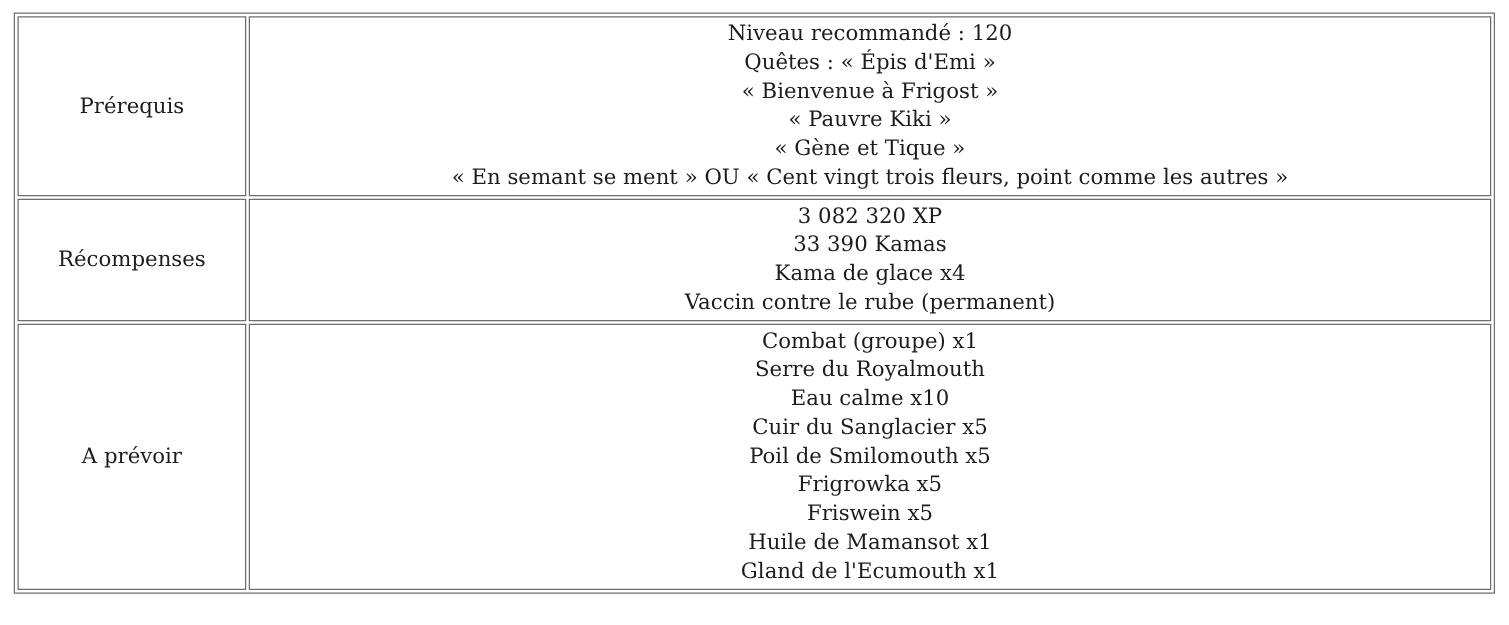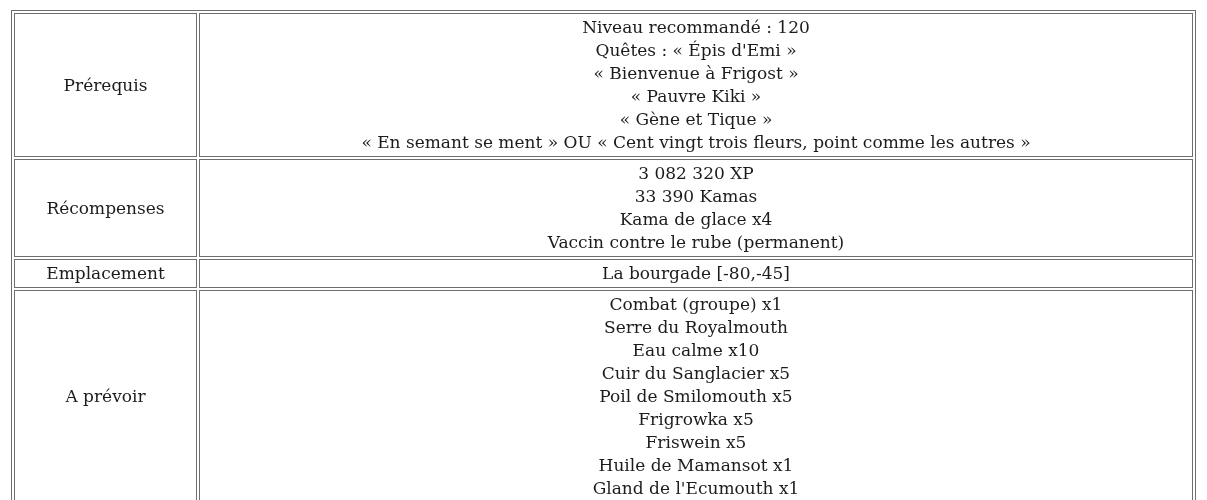--- a/index.html
+++ b/index.html
@@ -61,24 +61,20 @@
 « En semant se ment » OU « Cent vingt trois fleurs, point comme les autres »</td>
       </tr>
       <tr>
         <td class="label-cell">Récompenses</td>
         <td class="content-cell">3 082 320 XP
 33 390 Kamas
 Kama de glace x4
 Vaccin contre le rube (permanent)</td>
       </tr>
       <tr>
-        <td class="label-cell">Emplacement</td>
-        <td class="content-cell">La bourgade [-80,-45]</td>
-      </tr>
-      <tr>
         <td class="label-cell">A prévoir</td>
         <td class="content-cell">Combat (groupe) x1
 Serre du Royalmouth
 Eau calme x10
 Cuir du Sanglacier x5
 Poil de Smilomouth x5
 Frigrowka x5
 Friswein x5
 Huile de Mamansot x1
 Gland de l'Ecumouth x1</td>

